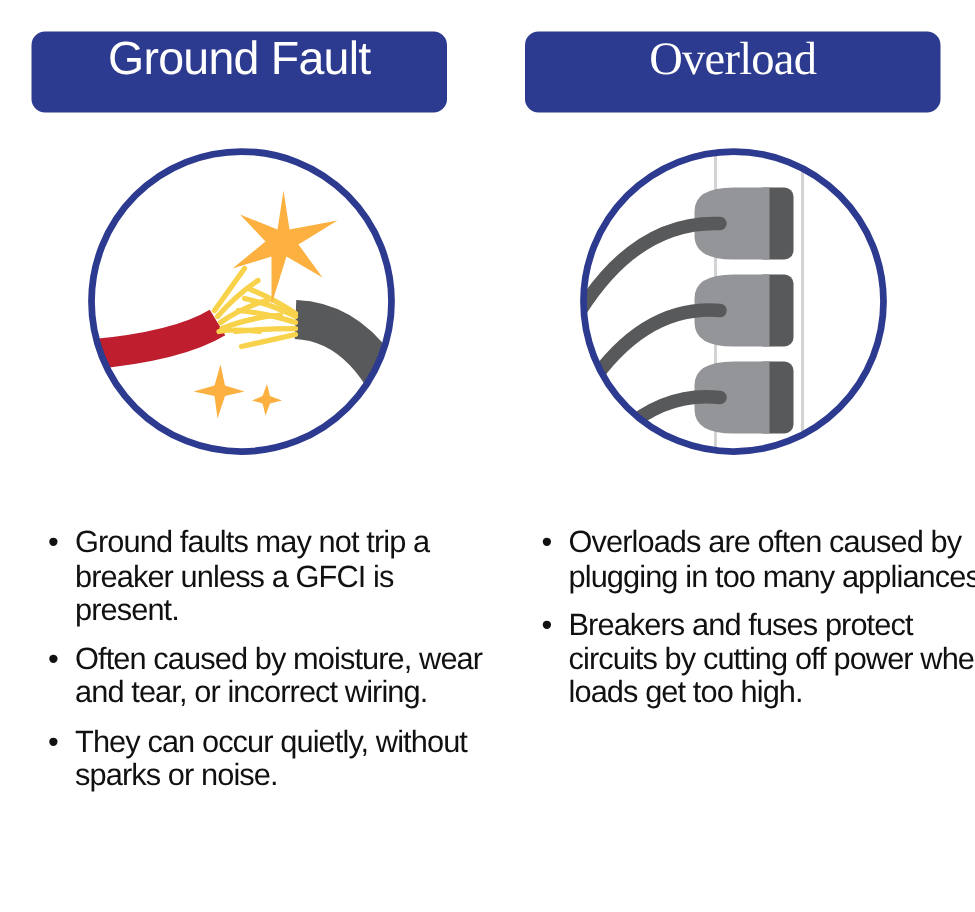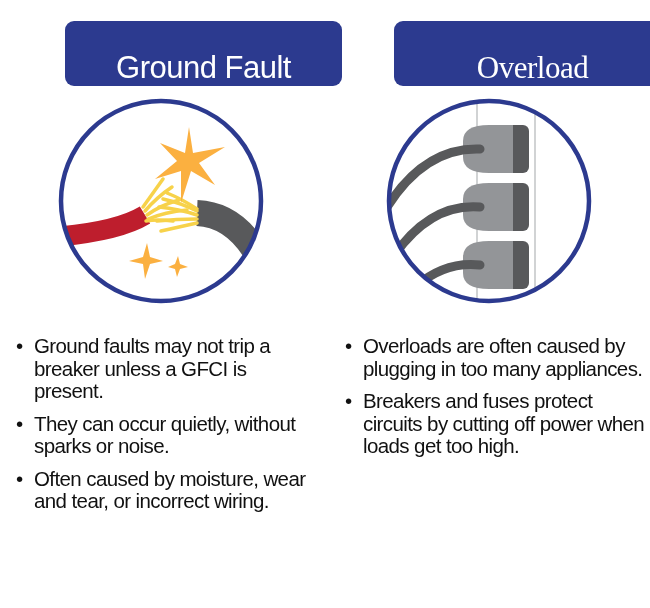--- a/index.html
+++ b/index.html
@@ -1,27 +1,27 @@
 <!DOCTYPE html>
 <html><head>
 <meta charset="utf-8">
 <style>
   html, body { margin: 0; padding: 0; background: #ffffff; }
   body { width: 650px; height: 608px; position: relative; overflow: hidden;
          font-family: "Liberation Sans", "DejaVu Sans", sans-serif; color: #111; }
-  .header { position: absolute; top: 21px; height: 65px; width: 277px;
+  .header { position: absolute; top: 21px; height: 54px; width: 277px;
             background: #2c3a8f; border-radius: 9px; color: #fff;
-            display: flex; align-items: flex-end; justify-content: center;
-            font-size: 31px; letter-spacing: -0.5px; margin-left: 44px; }
+            display: flex; align-items: flex-start; justify-content: center;
+            font-size: 31px; letter-spacing: -0.5px; }
   #h-left { left: 21px; }
   #h-right { left: 350px; font-family: Liberation Serif, serif; }
   .circle { position: absolute; top: 97px; width: 208px; height: 208px; }
   #c-left { left: 57px; }
   #c-right { left: 385px; }
-  ul.bullets { position: absolute; margin: 0; padding: 0; list-style: none;
+  ul.bullets { position: absolute; margin: 16px; padding: 0; list-style: none;
                font-size: 20.5px; line-height: 22.5px; letter-spacing: -0.6px; }
   ul.bullets li { position: relative; padding-left: 18px; margin-bottom: 10px; }
   ul.bullets li::before { content: "\2022"; position: absolute; left: 0; top: 0; }
   #b-left { left: 16px; top: 335px; width: 300px; }
   #b-right { left: 345px; top: 335px; width: 300px; }
 </style>
 </head>
 <body>
 
 <div class="header" id="h-left">
@@ -94,20 +94,20 @@
       <path d="M95 52 Q 40 50 2 110"></path>
       <path d="M95 110 Q 45 106 8 160"></path>
       <path d="M95 168 Q 60 164 30 190"></path>
     </g>
   </g>
   <circle cx="104" cy="104" r="100" fill="none" stroke="#2c3a8f" stroke-width="4.5"></circle>
 </svg>
 
 <ul class="bullets" id="b-left">
   <li>Ground faults may not trip a breaker unless a GFCI is present.</li>
+  <li>Often caused by moisture, wear and tear, or incorrect wiring.</li>
   <li>They can occur quietly, without sparks or noise.</li>
-  <li>Often caused by moisture, wear and tear, or incorrect wiring.</li>
 </ul>
 
 <ul class="bullets" id="b-right">
   <li>Overloads are often caused by plugging in too many appliances.</li>
   <li>Breakers and fuses protect circuits by cutting off power when loads get too high.</li>
 </ul>
 
 </body></html>

